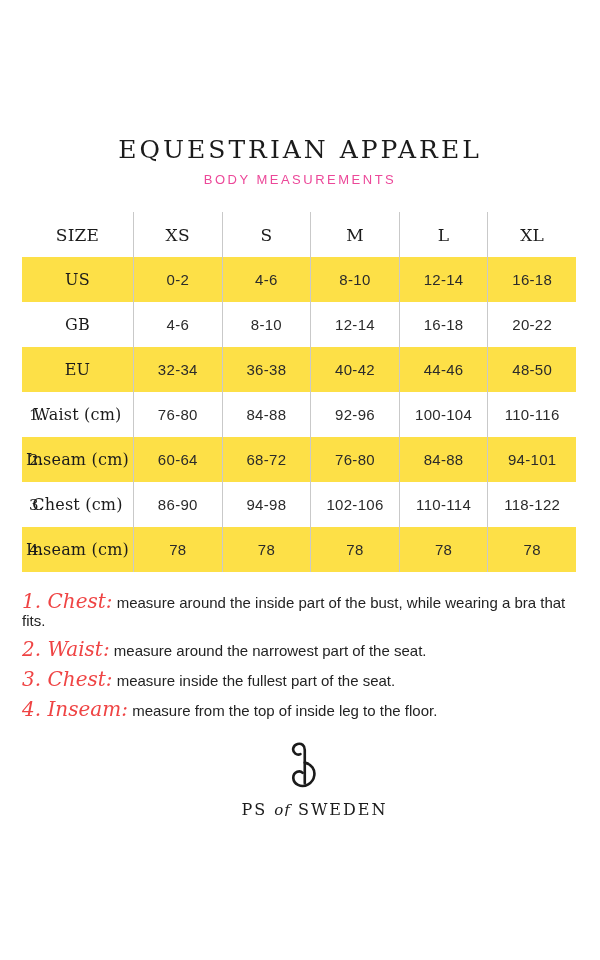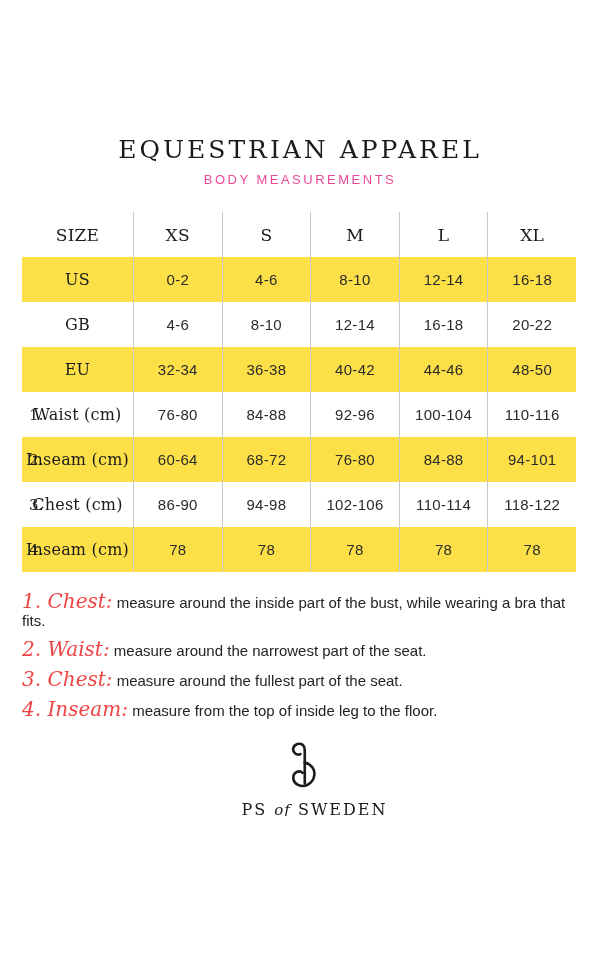--- a/index.html
+++ b/index.html
@@ -191,21 +191,21 @@
       <div class="cell">78</div>
       <div class="cell">78</div>
       <div class="cell">78</div>
     </div>
 
   </div>
 
   <div class="notes">
     <p class="note"><span class="note-prefix"><span>1.</span> <span>Chest:</span></span> <span class="note-desc">measure around the inside part of the bust, while wearing a bra that fits.</span></p>
     <p class="note"><span class="note-prefix"><span>2.</span> <span>Waist:</span></span> <span class="note-desc">measure around the narrowest part of the seat.</span></p>
-    <p class="note"><span class="note-prefix"><span>3.</span> <span>Chest:</span></span> <span class="note-desc">measure around the fullest part of the seat.</span></p>
+    <p class="note"><span class="note-prefix"><span>3.</span> <span>Chest:</span></span> <span class="note-desc">measure inside the fullest part of the seat.</span></p>
     <p class="note"><span class="note-prefix"><span>4.</span> <span>Inseam:</span></span> <span class="note-desc">measure from the top of inside leg to the floor.</span></p>
   </div>
 
   <div class="logo">
     <svg class="monogram" viewBox="0 0 44 68" xmlns="http://www.w3.org/2000/svg">
       <g fill="none" stroke="#1b1b1b" stroke-width="3.3" stroke-linecap="round">
         <path d="M28 52 L28 10 C28 4 24 1.5 19 2.5 C13 4 11.5 11 16 14.5 C18 16 20.5 16.3 22.5 15.3"></path>
         <path d="M28 26 C37 28 41 35 40 42 C38.6 52 28 58 19.5 54 C12 50.3 11.5 40.5 18.5 37.5 C21 36.4 23.5 37 25.3 38.8"></path>
       </g>
     </svg>

